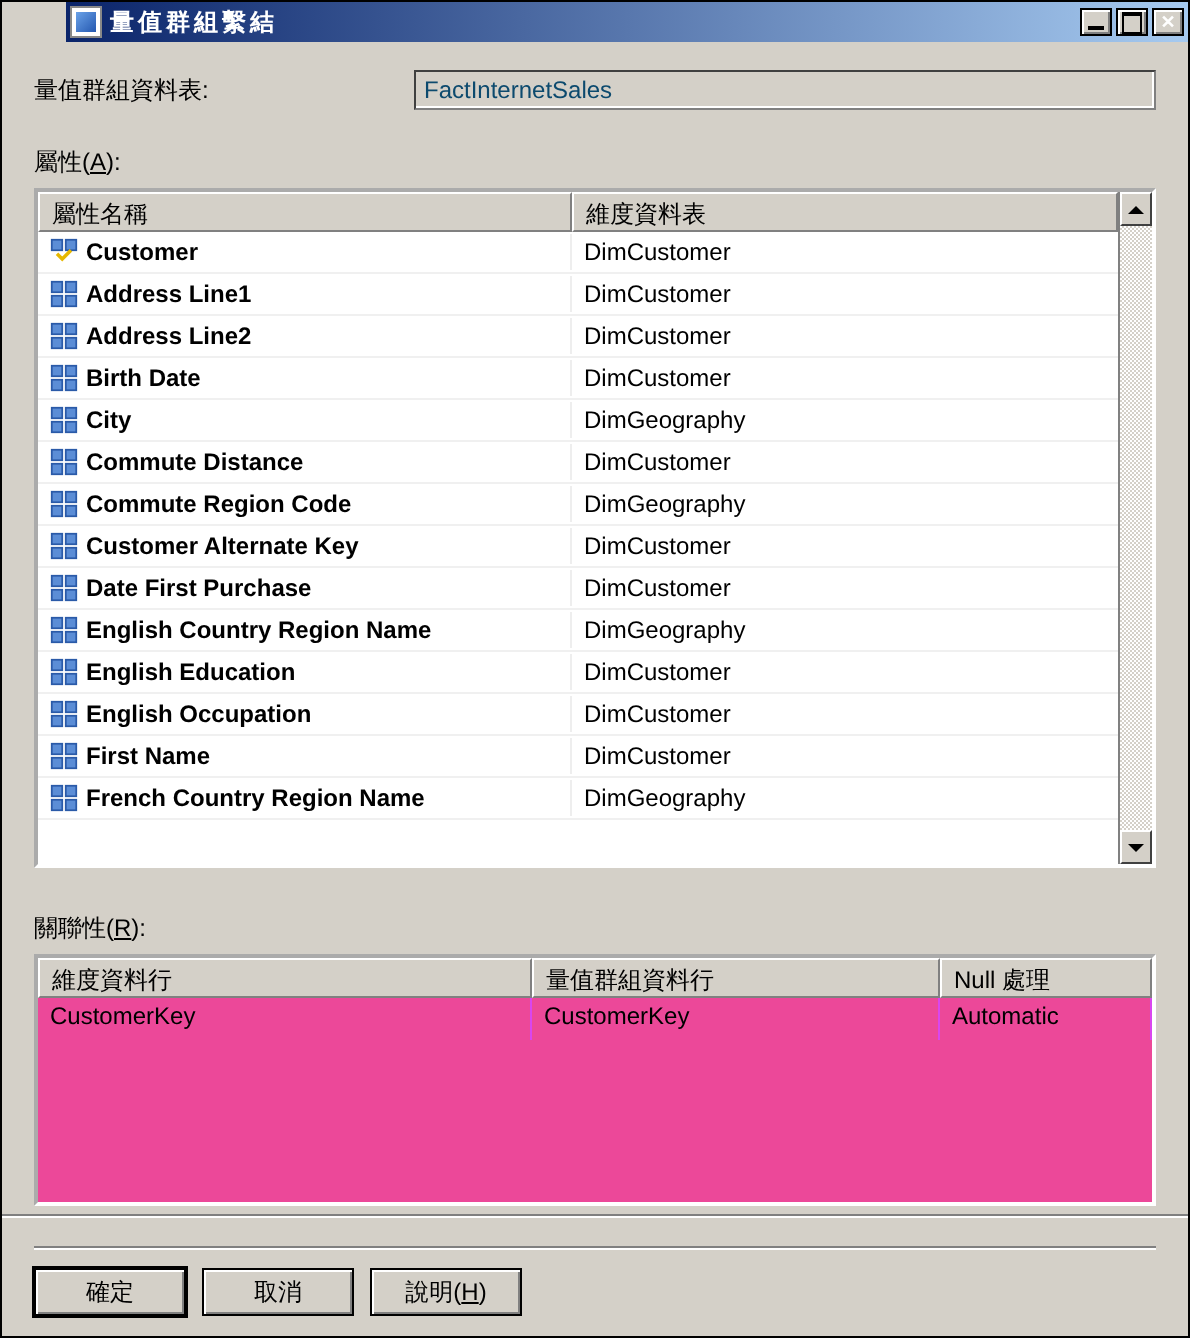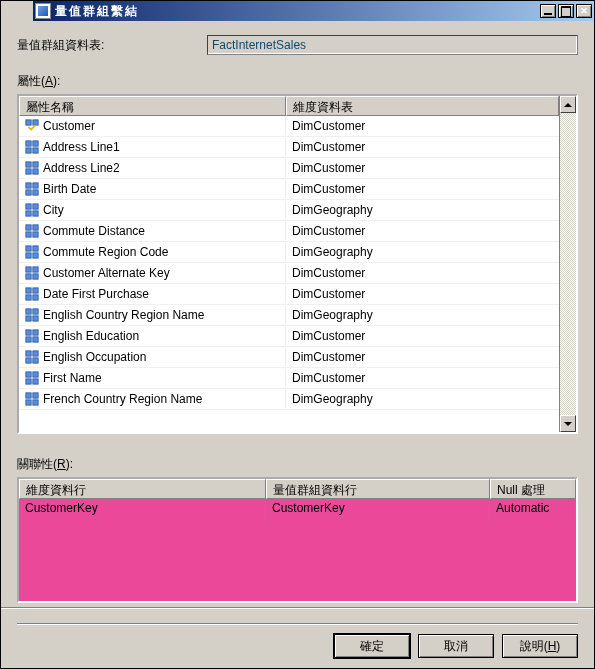--- a/index.html
+++ b/index.html
@@ -20,37 +20,37 @@
 .ro-field { flex:1; height:20px; border:1px solid #808080; border-top-color:#404040; border-left-color:#404040; background:#d4d0c8; color:#0c4a6e; padding:2px 4px; box-shadow: inset -1px -1px 0 #fff; }
 .section-label { margin-bottom:4px; }
 .u { text-decoration: underline; }
 .attr-panel { height: 340px; border: 2px inset #fff; background:#fff; position:relative; display:flex; }
 .attr-table { flex:1; display:flex; flex-direction:column; overflow:hidden;}
 .thead { display:flex; height:20px; }
 .thead .th, .rel-head .th { background:#d4d0c8; border:1px solid; border-color:#fff #808080 #808080 #fff; padding:2px 6px; font-size:12px; }
 .attr-body { flex:1; overflow:hidden; }
 .arow { display:flex; height:21px; align-items:center; border-bottom:1px solid #f0f0f0;}
 .acell { padding:2px 6px; display:flex; align-items:center; gap:4px;}
-.acol1 { width: 267px; border-right:1px solid #eee;}
+.acol1 { width: 267px; border-right:1px solid #eee;font-weight:bold;}
 .acol2 { flex:1; }
 .aicon { width:14px; height:14px; display:inline-flex; align-items:center; justify-content:center;}
 .aicon svg { width:14px; height:14px; }
 .scroll { width:17px; background:#d4d0c8; border-left:1px solid #808080; display:flex; flex-direction:column;}
 .sbtn { height:17px; background:#d4d0c8; border:1px solid; border-color:#fff #404040 #404040 #fff; display:flex; align-items:center; justify-content:center;}
 .sbtn::after{content:"";width:0;height:0;border-left:4px solid transparent;border-right:4px solid transparent;}
 .sbtn.up::after{border-bottom:4px solid #000;}
 .sbtn.down::after{border-top:4px solid #000;}
 .strack{flex:1;background:repeating-conic-gradient(#d4d0c8 0 25%, #fff 0 50%) 0 0/2px 2px;}
 .gap { height: 22px; }
 .rel-panel { height: 126px; border:2px inset #fff; background:#ec4899; display:flex; flex-direction:column;}
 .rel-head { display:flex; height:20px;}
 .rel-row { display:flex; height:21px;}
 .rcell { padding:2px 6px; border-right:1px solid #d946ef;}
-.rcol1{width:247px;} .rcol2{width:224px;} .rcol3{flex:1;}
-.footer { margin-top:auto; border-top: 1px solid #808080; box-shadow: 0 1px 0 #fff inset; padding-top:10px; display:flex; justify-content:flex-end; gap:8px;}
+.rcol1{width:247px;} .rcol2{width:204px;} .rcol3{flex:1;}
+.footer { margin-top:auto; border-top: 1px solid #808080; box-shadow: 0 1px 0 #fff inset; padding-top:10px; display:flex; justify-content:flex-start; gap:8px;}
 .footer-border { height:2px; margin:4px -16px 0 -16px; border-top:1px solid #808080; border-bottom:1px solid #fff;}
 .btn { width:76px; height:24px; background:#d4d0c8; border:1px solid #000; box-shadow: inset 1px 1px 0 #fff, inset -1px -1px 0 #808080; font-size:12px; cursor:default;}
 .btn.default { box-shadow: inset 1px 1px 0 #fff, inset -1px -1px 0 #808080, 0 0 0 1px #000;}
 </style>
 </head>
 <body>
 
 <div class="window">
   <div class="titlebar">
     <div class="titlebar-icon"></div>

